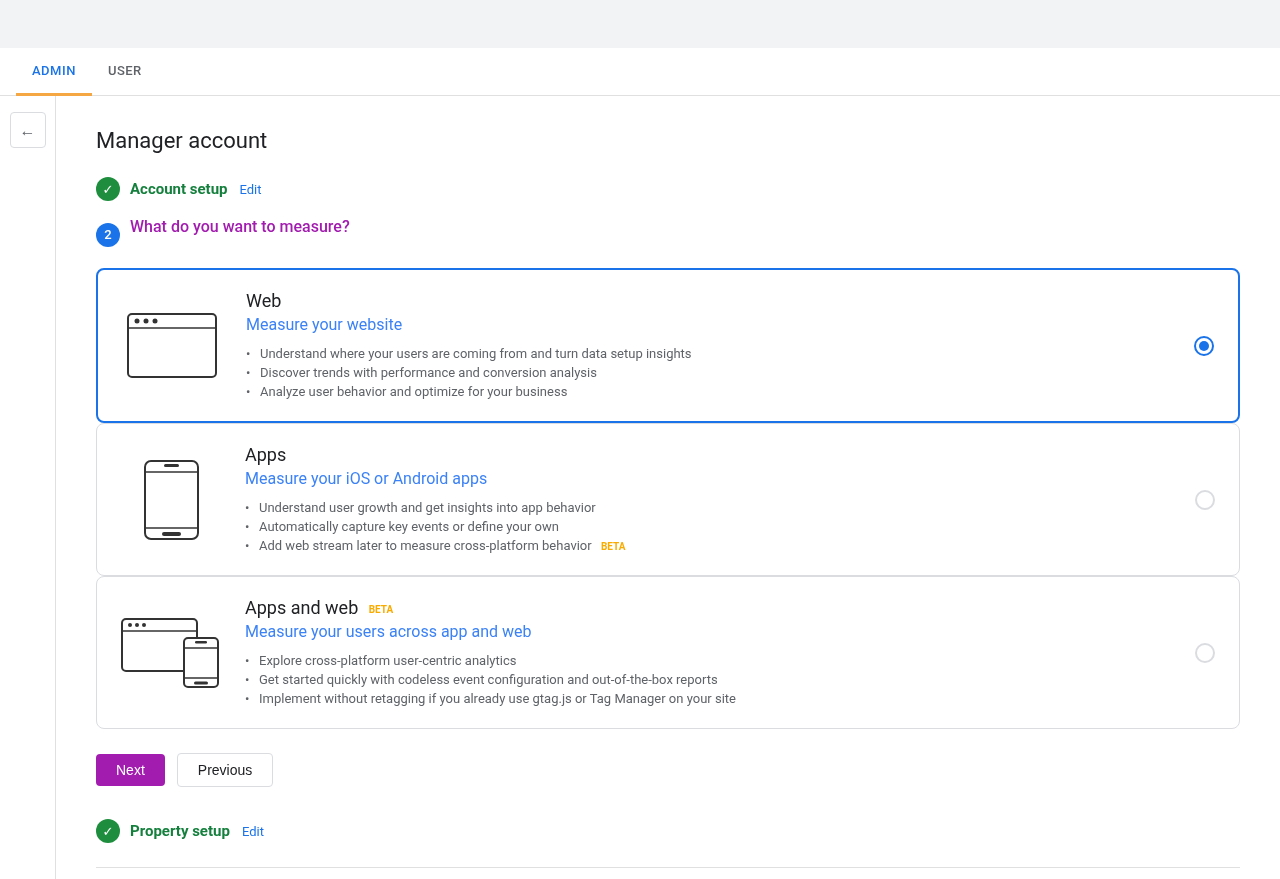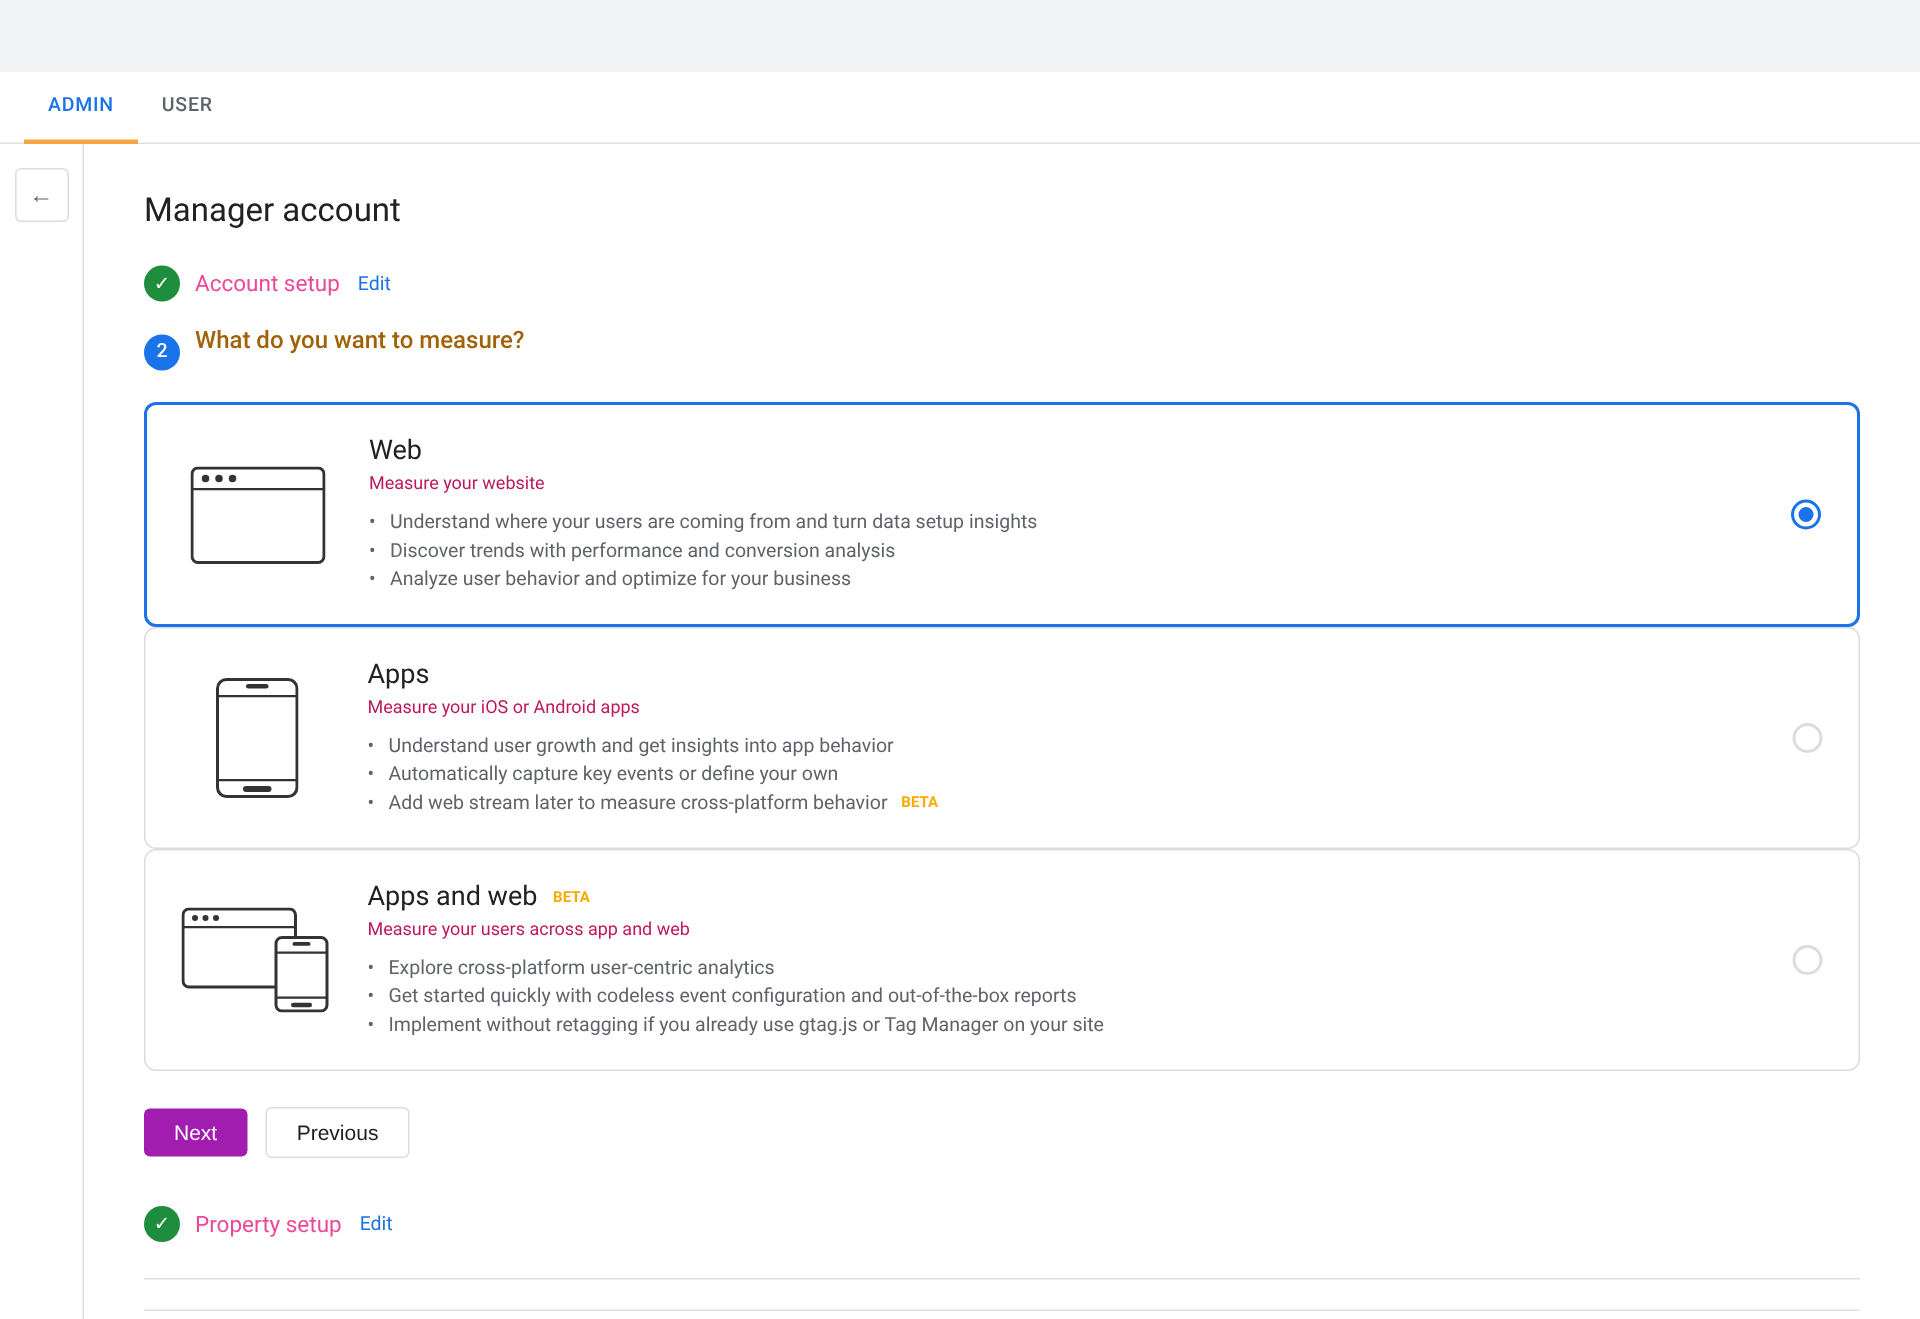--- a/index.html
+++ b/index.html
@@ -109,38 +109,38 @@
       align-items: center;
       justify-content: center;
       color: #fff;
       font-size: 13px;
       font-weight: 500;
       margin-right: 10px;
       flex-shrink: 0;
     }
     .step-title {
       font-size: 15px;
-      font-weight: 400;
-      color: #ec4899;
+      font-weight: 700;
+      color: #15803d;
     }
     .step-edit {
       margin-left: 12px;
       font-size: 13px;
       color: #1a73e8;
       cursor: pointer;
     }
 
     
     .question-step {
       margin-bottom: 20px;
     }
     .question-label {
       font-size: 16px;
       font-weight: 500;
-      color: #a16207;
+      color: #a21caf;
       margin-left: 34px;
       margin-bottom: 16px;
     }
 
     
     .option-card {
       border: 1px solid #dadce0;
       border-radius: 8px;
       padding: 20px 24px;
       display: flex;
@@ -164,22 +164,22 @@
     .option-content {
       flex: 1;
     }
     .option-title {
       font-size: 18px;
       font-weight: 400;
       color: #202124;
       margin-bottom: 4px;
     }
     .option-subtitle {
-      font-size: 12px;
-      color: #be185d;
+      font-size: 16px;
+      color: #3b82f6;
       margin-bottom: 10px;
     }
     .option-bullets {
       list-style: none;
       padding: 0;
     }
     .option-bullets li {
       font-size: 13px;
       color: #5f6368;
       padding: 2px 0;

